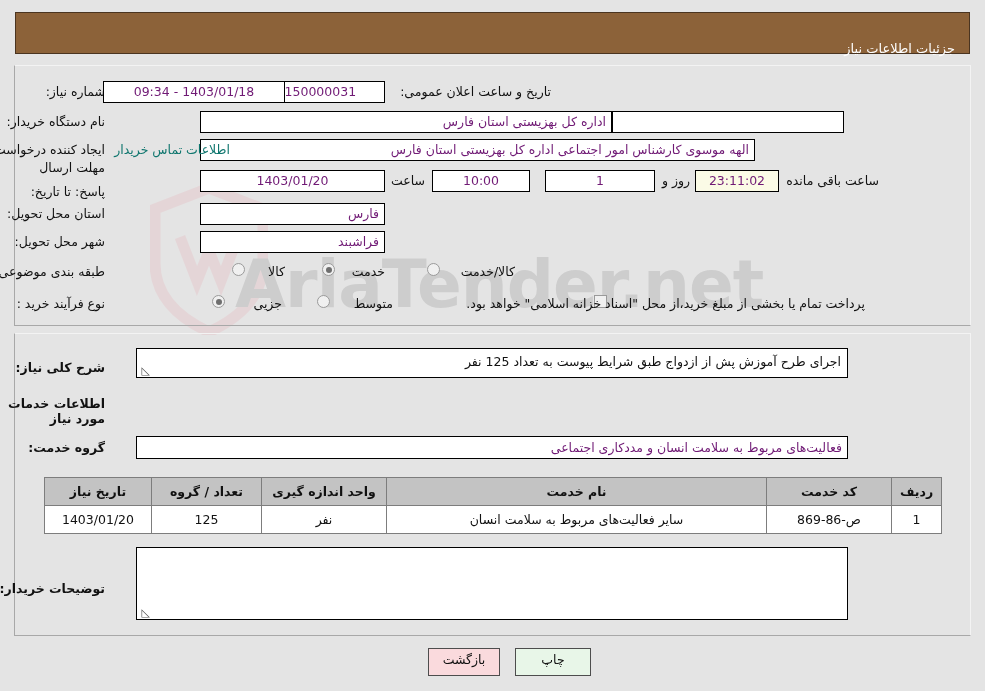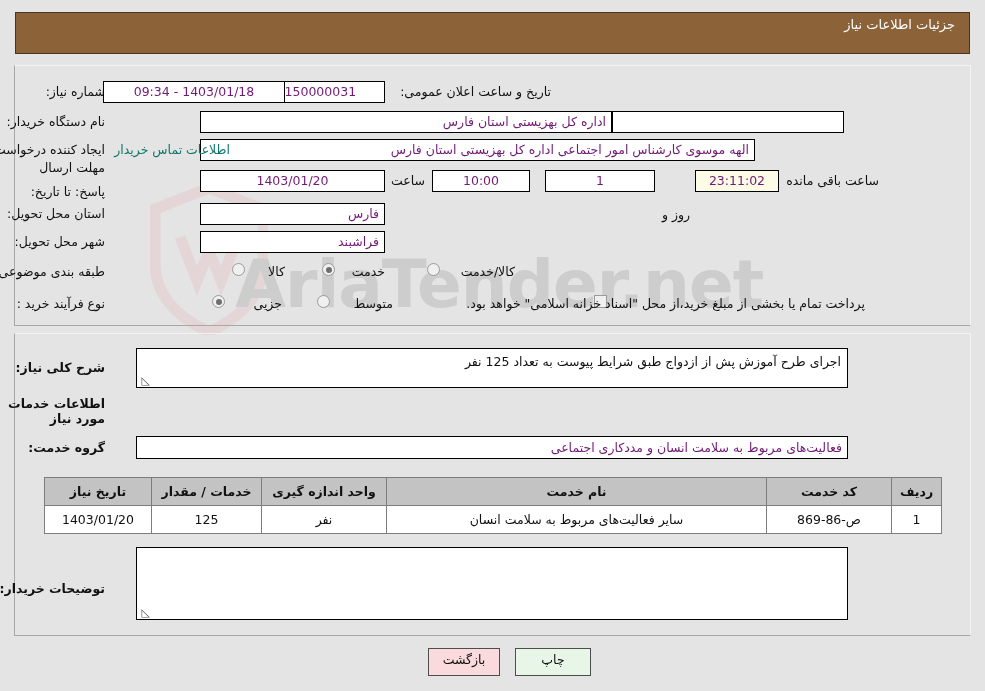--- a/index.html
+++ b/index.html
@@ -50,21 +50,21 @@
     position: absolute;
     left: 15px; top: 12px;
     width: 955px; height: 42px;
     background: #8c6239;
     border: 1px solid #4a3420;
     box-sizing: border-box;
     z-index: 2;
   }
   #title-bar .title-text {
     position: absolute;
-    right: 14px; top: 4px;
+    right: 14px; top: 28px;
     color: #ffffff;
     font-size: 13px;
   }
 
   
   .panel {
     position: absolute;
     background: transparent;
     border: 1px solid #a8a8a8;
     border-top-color: #f3f3f3;
@@ -246,21 +246,21 @@
 
 <span class="lbl" style="right:880px; top:142px;">ایجاد کننده درخواست:</span>
 <div class="fld rt" style="right:230px; top:139px; width:555px;">الهه موسوی کارشناس امور اجتماعی اداره کل بهزیستی استان فارس</div>
 <span class="link" style="right:755px; left:auto; top:142px;">اطلاعات تماس خریدار</span>
 
 <span class="lbl" style="right:880px; top:156px; width:95px; line-height:24px; white-space:normal;">مهلت ارسال پاسخ: تا تاریخ:</span>
 <div class="fld ctr" style="right:600px; top:170px; width:185px;">1403/01/20</div>
 <span class="lbl" style="right:560px; top:173px;">ساعت</span>
 <div class="fld ctr" style="right:455px; top:170px; width:98px;">10:00</div>
 <div class="fld ctr" style="right:330px; top:170px; width:110px;">1</div>
-<span class="lbl" style="right:295px; top:173px;margin-top:34px;">روز و</span>
+<span class="lbl" style="right:295px; top:173px;">روز و</span>
 <div class="fld yellow" style="right:206px; top:170px; width:84px;">23:11:02</div>
 <span class="lbl" style="right:106px; top:173px;">ساعت باقی مانده</span>
 
 <span class="lbl" style="right:880px; top:206px;">استان محل تحویل:</span>
 <div class="fld rt" style="right:600px; top:203px; width:185px;">فارس</div>
 
 <span class="lbl" style="right:880px; top:234px;">شهر محل تحویل:</span>
 <div class="fld rt" style="right:600px; top:231px; width:185px;">فراشبند</div>
 
 <span class="lbl" style="right:880px; top:264px;">طبقه بندی موضوعی:</span>
@@ -275,21 +275,21 @@
 <span class="radio on" style="right:760px; top:295px;"></span>
 <span class="lbl" style="right:703px; top:296px;">جزیی</span>
 <span class="radio" style="right:655px; top:295px;"></span>
 <span class="lbl" style="right:592px; top:296px;">متوسط</span>
 <span class="chk" style="right:378px; top:295px;"></span>
 <span class="lbl" style="right:120px; top:296px; left:auto;">پرداخت تمام یا بخشی از مبلغ خرید،از محل "اسناد خزانه اسلامی" خواهد بود.</span>
 
 <div class="panel" id="panel-mid"></div>
 
 <span class="lbl bold" style="right:880px; top:360px;">شرح کلی نیاز:</span>
-<div class="txtarea" style="right:137px; top:348px; width:712px; height:40px;">
+<div class="txtarea" style="right:137px; top:348px; width:712px; height:30px;">
   <span>اجرای طرح آموزش پش از ازدواج طبق شرایط پیوست به تعداد 125 نفر</span>
   <span class="grip">◺</span>
 </div>
 
 <span class="section-head" style="right:880px; top:396px;">اطلاعات خدمات مورد نیاز</span>
 
 <span class="lbl bold" style="right:880px; top:440px;">گروه خدمت:</span>
 <div class="fld rt" style="right:137px; top:436px; width:712px; height:23px; line-height:21px;">فعالیت‌های مربوط به سلامت انسان و مددکاری اجتماعی</div>
 
 <table id="items-table">
@@ -300,21 +300,21 @@
     <col style="width:125px">
     <col style="width:110px">
     <col style="width:107px">
   </colgroup>
   <thead>
     <tr>
       <th>ردیف</th>
       <th>کد خدمت</th>
       <th>نام خدمت</th>
       <th>واحد اندازه گیری</th>
-      <th>خدمات / مقدار</th>
+      <th>تعداد / گروه</th>
       <th>تاریخ نیاز</th>
     </tr>
   </thead>
   <tbody>
     <tr>
       <td>1</td>
       <td>ص-86-869</td>
       <td>سایر فعالیت‌های مربوط به سلامت انسان</td>
       <td>نفر</td>
       <td>125</td>

